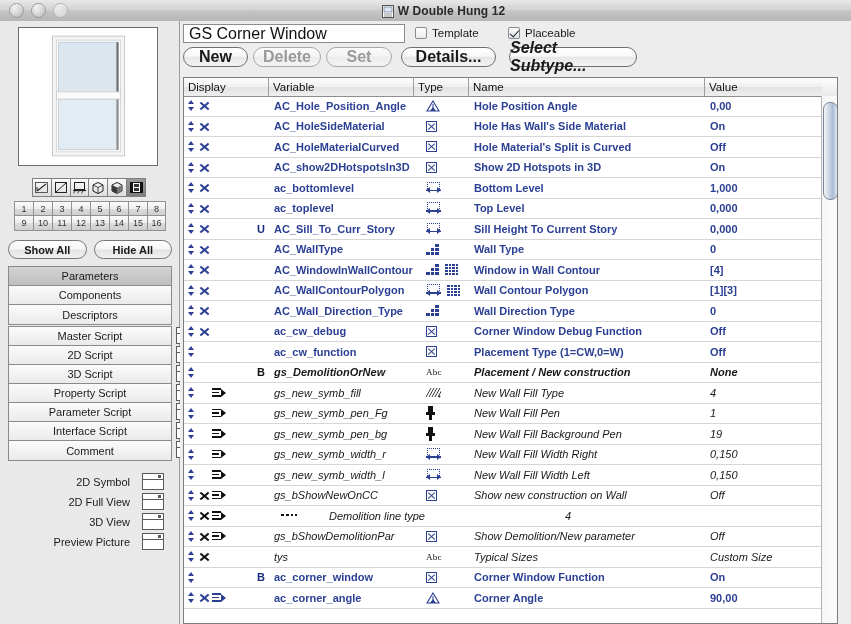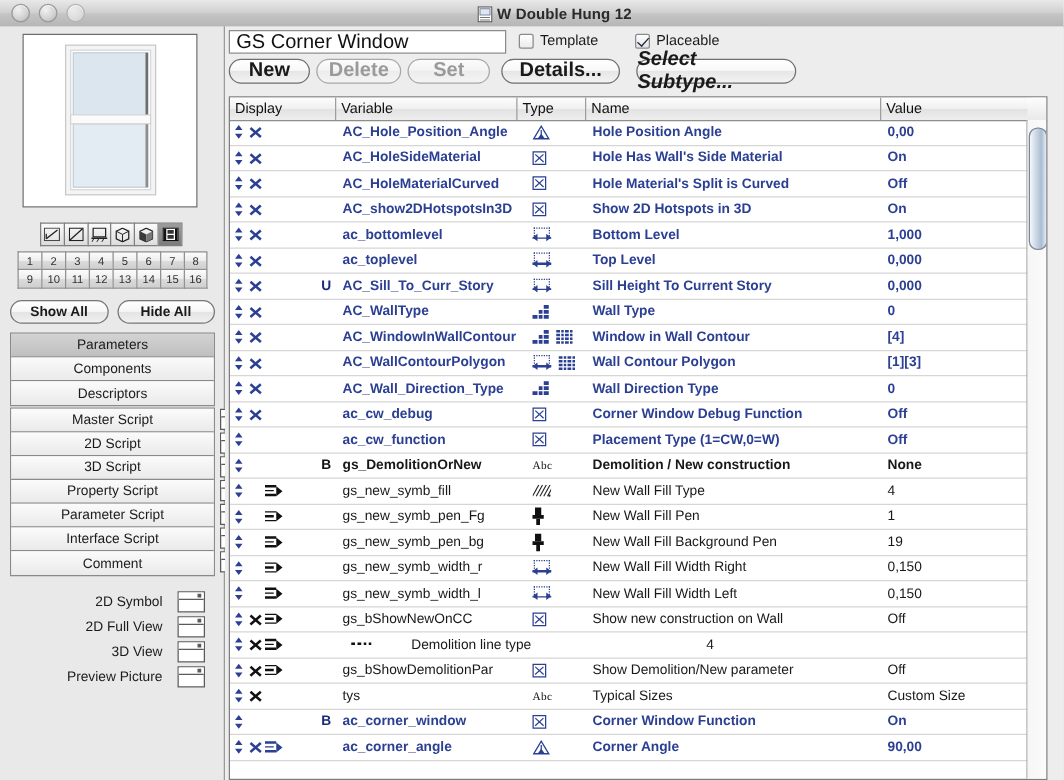--- a/index.html
+++ b/index.html
@@ -113,21 +113,21 @@
   .tbody{position:absolute;left:0;top:18px;right:0;bottom:0;}
   .trow{display:flex;height:20.5px;border-bottom:1px solid #d6d6d6;box-sizing:border-box;
     align-items:center;}
   .td{box-sizing:border-box;overflow:hidden;white-space:nowrap;display:flex;align-items:center;height:100%;}
   .td-disp{width:85px;padding-left:3px;gap:2px;}
   .td-var{width:145px;padding-left:5px;}
   .td-type{width:55px;justify-content:flex-start;padding-left:12px;gap:6px;}
   .td-name{width:236px;padding-left:5px;}
   .td-val{width:120px;padding-left:5px;}
   .blue{color:#2b3f93;font-weight:bold;}
-  .dark{color:#181818;}
+  .dark{color:#181818;font-style:italic;}
   .bold{font-weight:bold;}
   .flag{font-weight:bold;font-size:11px;color:#1a2a7a;width:12px;text-align:center;}
   .flag.dk{color:#111;}
 
   
   .updown{width:9px;height:13px;position:relative;flex:0 0 auto;}
   .updown:before,.updown:after{content:"";position:absolute;left:1px;width:0;height:0;
     border-left:3.5px solid transparent;border-right:3.5px solid transparent;}
   .updown:before{top:1px;border-bottom:4px solid #2b3f93;}
   .updown:after{bottom:1px;border-top:4px solid #2b3f93;}
@@ -657,21 +657,21 @@
           <div class="trow">
             <div class="td td-disp">
               <span class="updown"></span>
               <span class="gap"></span>
               <span class="flag dk" style="margin-left: auto; margin-right: 2px;">B</span>
             </div>
             <div class="td td-var dark bold">gs_DemolitionOrNew</div>
             <div class="td td-type">
               <span class="ty ty-abc">Abc</span>
             </div>
-            <div class="td td-name dark bold">Demolition / New construction</div>
+            <div class="td td-name dark bold">Placement / New construction</div>
             <div class="td td-val dark bold">None</div>
           </div>
           <div class="trow">
             <div class="td td-disp">
               <span class="updown"></span>
               <span class="gap"></span>
               <span class="childarrow">
                 <i></i>
                 <i></i>
                 <i></i>

